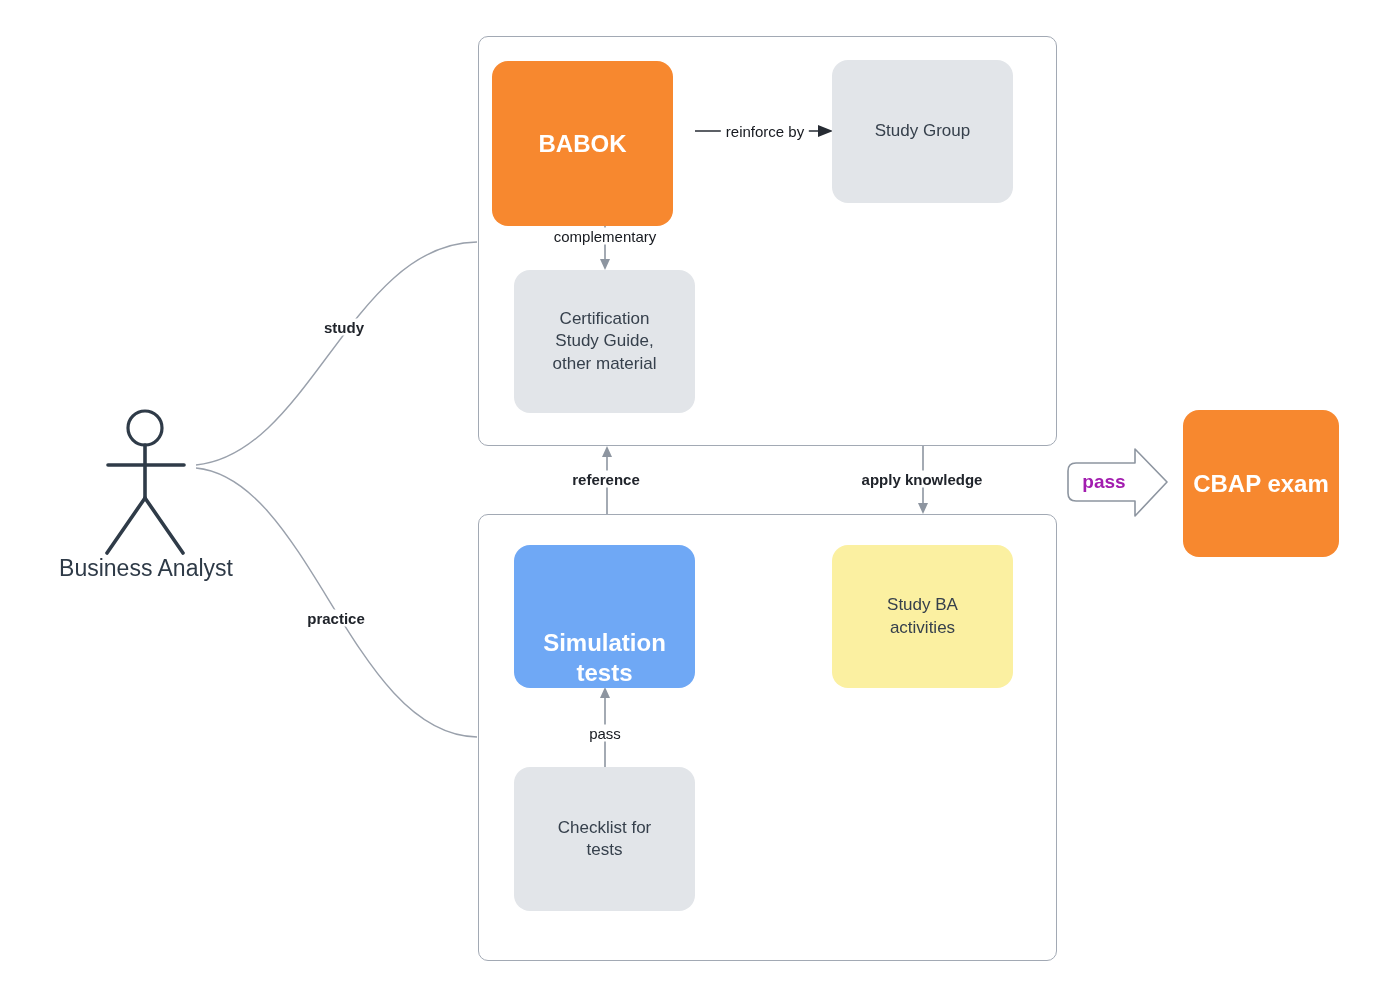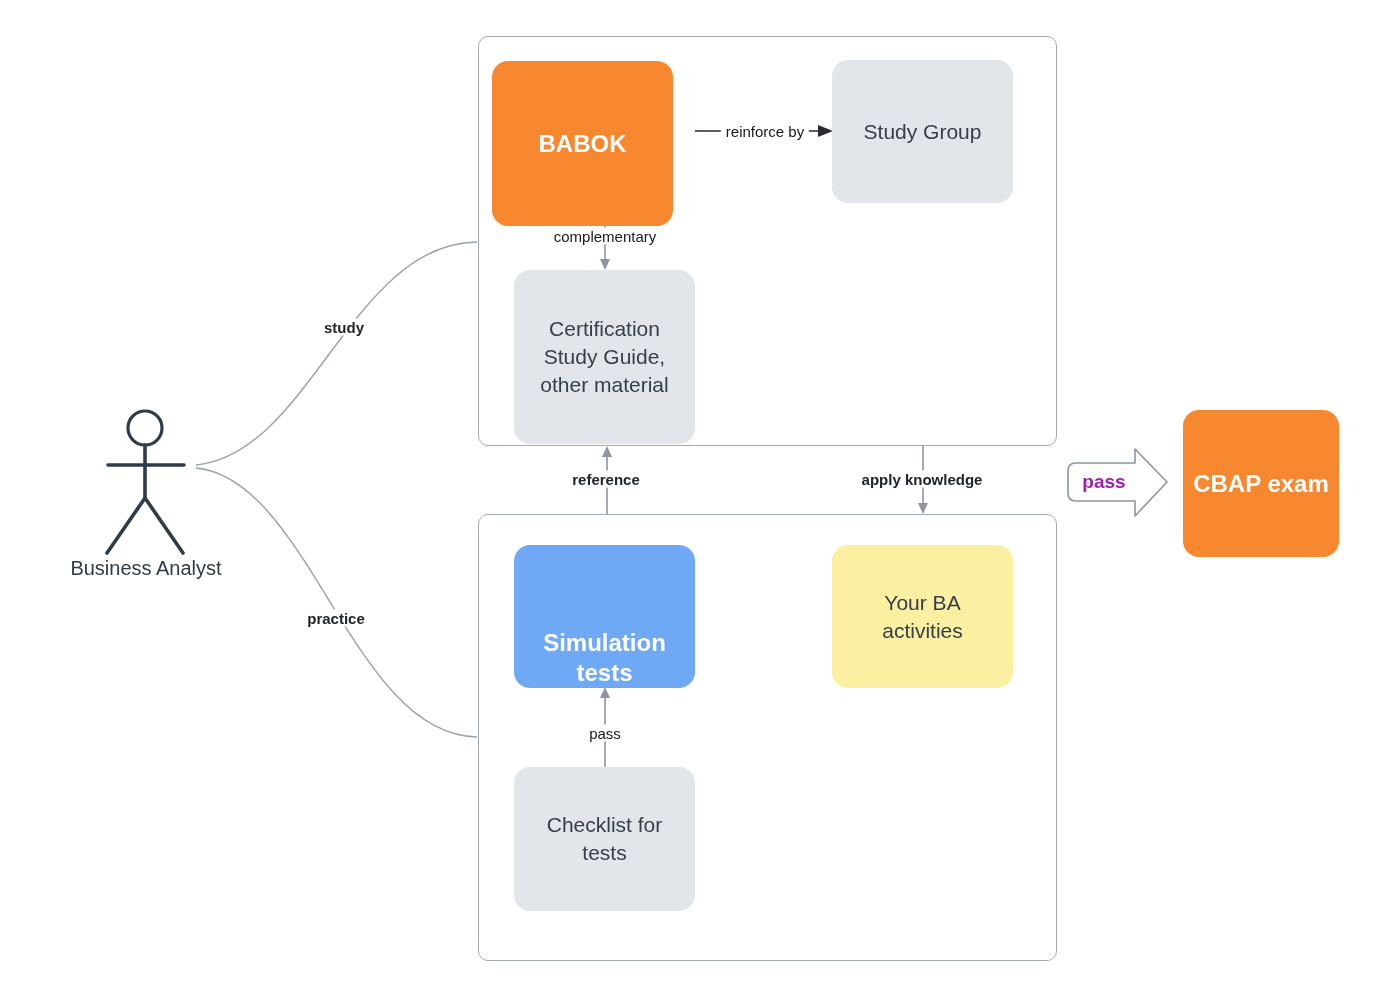--- a/index.html
+++ b/index.html
@@ -14,31 +14,31 @@
   .svg-layer { position:absolute; left:0; top:0; }
   .node {
     position:absolute; border-radius:16px; box-sizing:border-box;
     display:flex; align-items:center; justify-content:center; text-align:center;
   }
   .node.gray   { background:#E2E5E9; }
   .node.orange { background:#F7882F; }
   .node.blue   { background:#6FA8F5; }
   .node.yellow { background:#FBF0A1; }
   .node-label {
-    white-space:pre-line; color:#36404C; font-size:21px; line-height:1.32;
+    white-space:pre-line; color:#36404C; font-size:17px; line-height:1.32;
   }
   .node-label.big { font-size:24px; font-weight:bold; color:#ffffff; line-height:1.25; }
   .edge-label {
     position:absolute; transform:translate(-50%,-50%);
     background:#ffffff; padding:0 5px; font-size:15px; color:#16191F; white-space:nowrap;
   }
   .edge-label.bold { font-weight:bold; color:#20242B; }
   .actor-label {
     position:absolute; transform:translate(-50%,-50%);
-    font-size:20px; color:#2E3A47; white-space:nowrap;
+    font-size:23px; color:#2E3A47; white-space:nowrap;
   }
   .pass-label {
     position:absolute; transform:translate(-50%,-50%);
     font-size:19px; font-weight:bold; color:#a21caf;
   }
 </style>
 </head>
 <body>
 
 <div class="canvas">
@@ -89,33 +89,33 @@
   </svg>
 
   <div class="node orange" style="left:492px; top:61px; width:181px; height:165px;">
     <span class="node-label big">BABOK</span>
   </div>
 
   <div class="node gray" style="left:832px; top:60px; width:181px; height:143px;">
     <span class="node-label">Study Group</span>
   </div>
 
-  <div class="node gray" style="left:514px; top:270px; width:181px; height:174px;">
+  <div class="node gray" style="left:514px; top:270px; width:181px; height:143px;">
     <span class="node-label">Certification
 Study Guide,
 other material</span>
   </div>
 
   <div class="node blue" style="left:514px; top:545px; width:181px; height:143px;align-items:flex-end;">
     <span class="node-label big">Simulation
 tests</span>
   </div>
 
   <div class="node yellow" style="left:832px; top:545px; width:181px; height:143px;">
-    <span class="node-label">Your BA
+    <span class="node-label">Study BA
 activities</span>
   </div>
 
   <div class="node gray" style="left:514px; top:767px; width:181px; height:144px;">
     <span class="node-label">Checklist for
 tests</span>
   </div>
 
   <div class="node orange" style="left:1183px; top:410px; width:156px; height:147px;">
     <span class="node-label big">CBAP exam</span>

